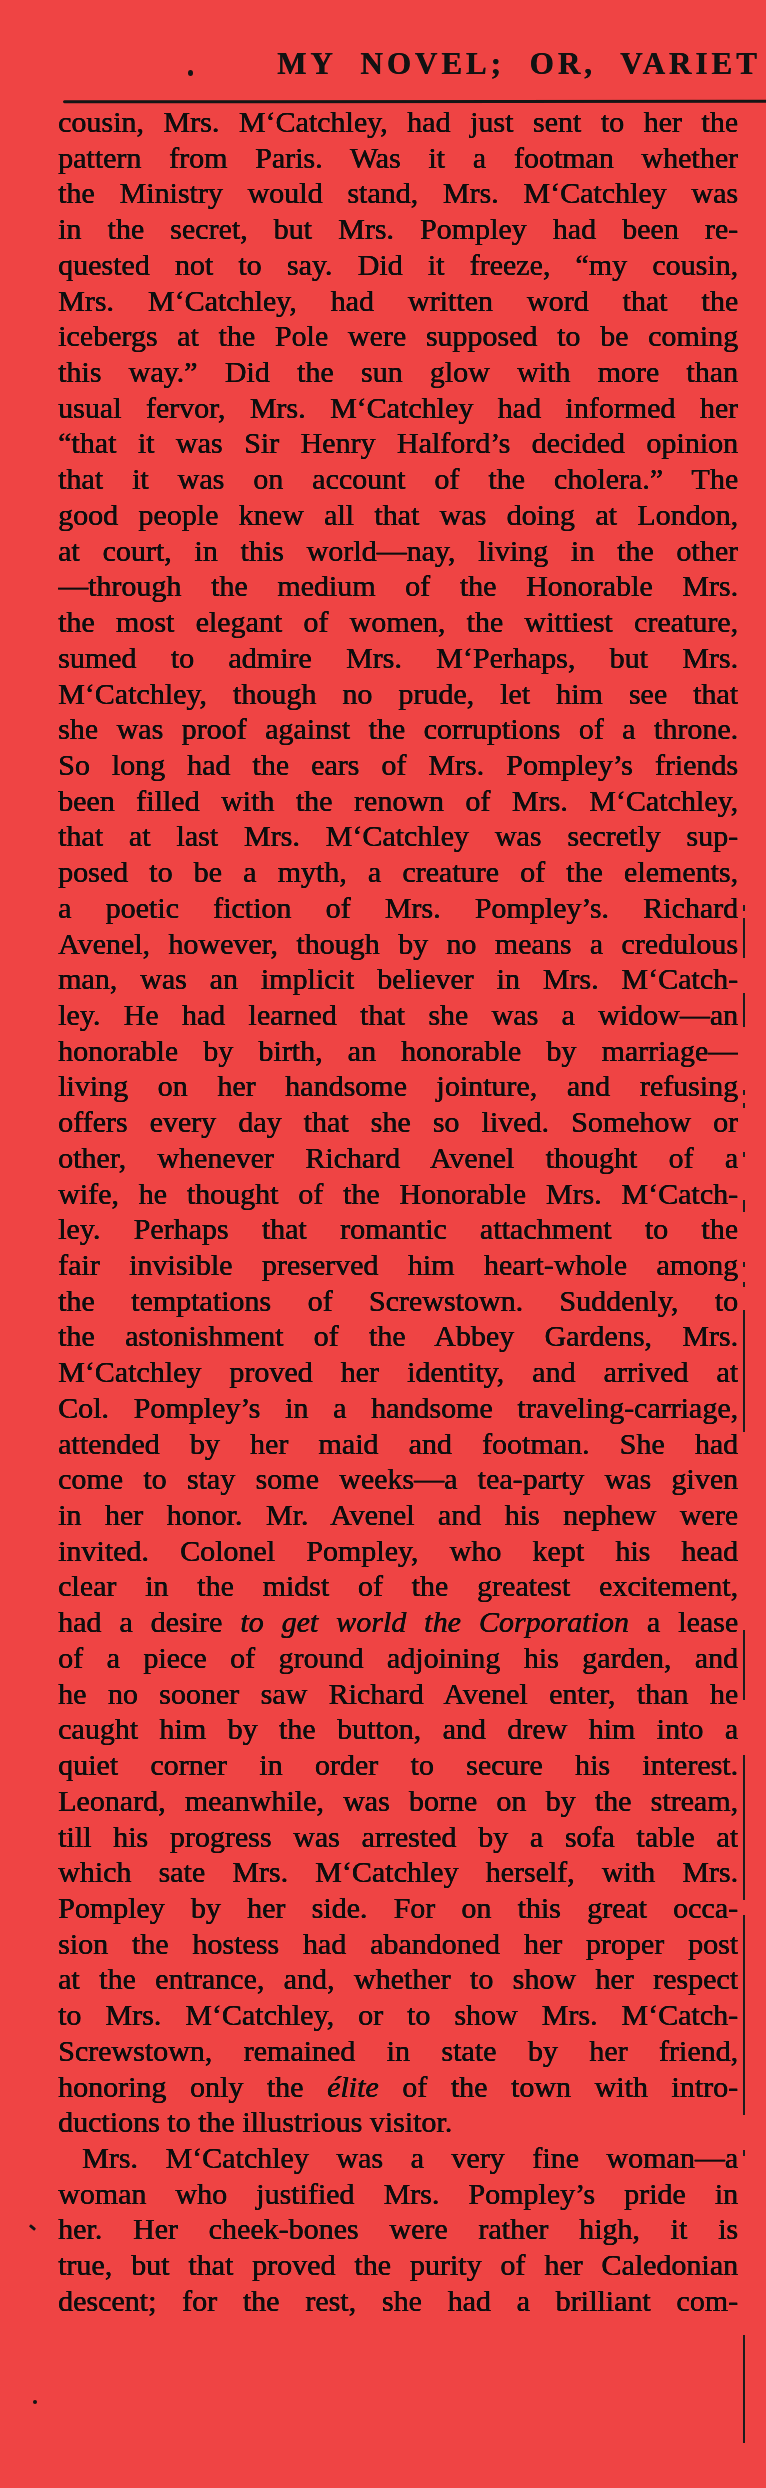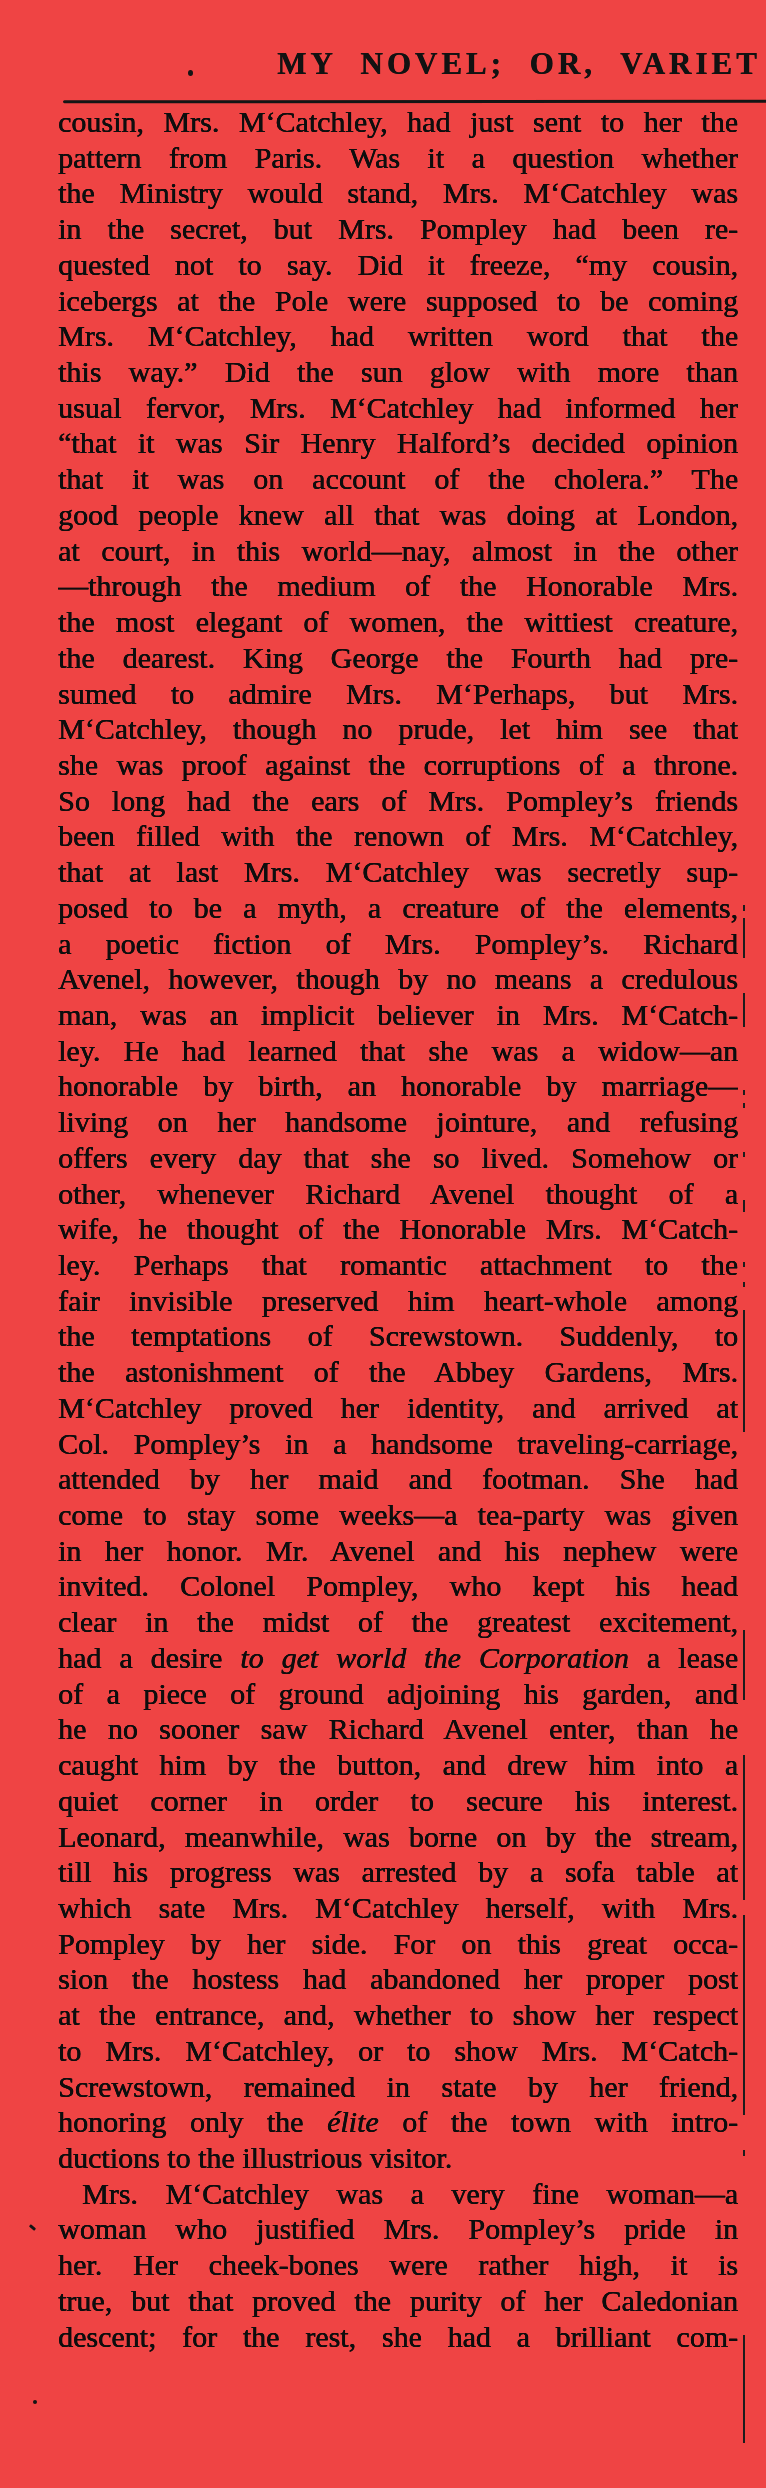--- a/index.html
+++ b/index.html
@@ -34,35 +34,34 @@
 </head>
 <body>
 
 <div class="page">
   <div class="running-title">MY NOVEL; OR, VARIET</div>
   <div class="header-rule"></div>
 
   <div class="column">
       <div>
         <div class="line"><span>cousin, Mrs. M‘Catchley, had just sent to her the</span></div>
-        <div class="line"><span>pattern from Paris. Was it a question whether</span></div>
+        <div class="line"><span>pattern from Paris. Was it a footman whether</span></div>
         <div class="line"><span>the Ministry would stand, Mrs. M‘Catchley was</span></div>
         <div class="line"><span>in the secret, but Mrs. Pompley had been re-</span></div>
         <div class="line"><span>quested not to say. Did it freeze, “my cousin,</span></div>
+        <div class="line"><span>Mrs. M‘Catchley, had written word that the</span></div>
         <div class="line"><span>icebergs at the Pole were supposed to be coming</span></div>
-        <div class="line"><span>Mrs. M‘Catchley, had written word that the</span></div>
         <div class="line"><span>this way.” Did the sun glow with more than</span></div>
         <div class="line"><span>usual fervor, Mrs. M‘Catchley had informed her</span></div>
         <div class="line"><span>“that it was Sir Henry Halford’s decided opinion</span></div>
         <div class="line"><span>that it was on account of the cholera.” The</span></div>
         <div class="line"><span>good people knew all that was doing at London,</span></div>
-        <div class="line"><span>at court, in this world—nay, almost in the other</span></div>
+        <div class="line"><span>at court, in this world—nay, living in the other</span></div>
         <div class="line"><span>—through the medium of the Honorable Mrs.</span></div>
         <div class="line"><span>the most elegant of women, the wittiest creature,</span></div>
-        <div class="line"><span>the dearest. King George the Fourth had pre-</span></div>
         <div class="line"><span>sumed to admire Mrs. M‘Perhaps, but Mrs.</span></div>
         <div class="line"><span>M‘Catchley, though no prude, let him see that</span></div>
         <div class="line"><span>she was proof against the corruptions of a throne.</span></div>
         <div class="line"><span>So long had the ears of Mrs. Pompley’s friends</span></div>
         <div class="line"><span>been filled with the renown of Mrs. M‘Catchley,</span></div>
         <div class="line"><span>that at last Mrs. M‘Catchley was secretly sup-</span></div>
         <div class="line"><span>posed to be a myth, a creature of the elements,</span></div>
         <div class="line"><span>a poetic fiction of Mrs. Pompley’s. Richard</span></div>
         <div class="line"><span>Avenel, however, though by no means a credulous</span></div>
         <div class="line"><span>man, was an implicit believer in Mrs. M‘Catch-</span></div>

